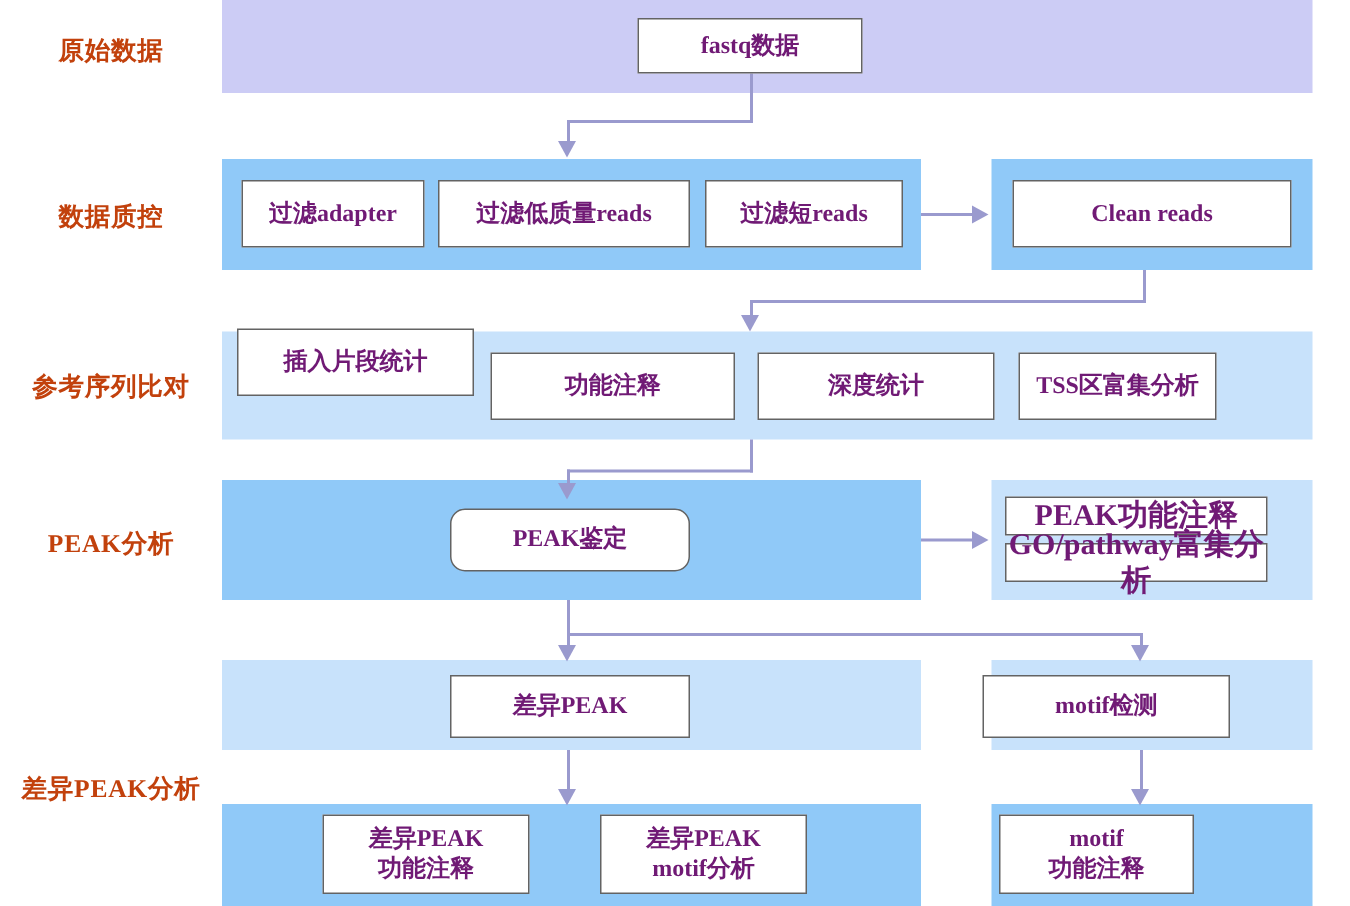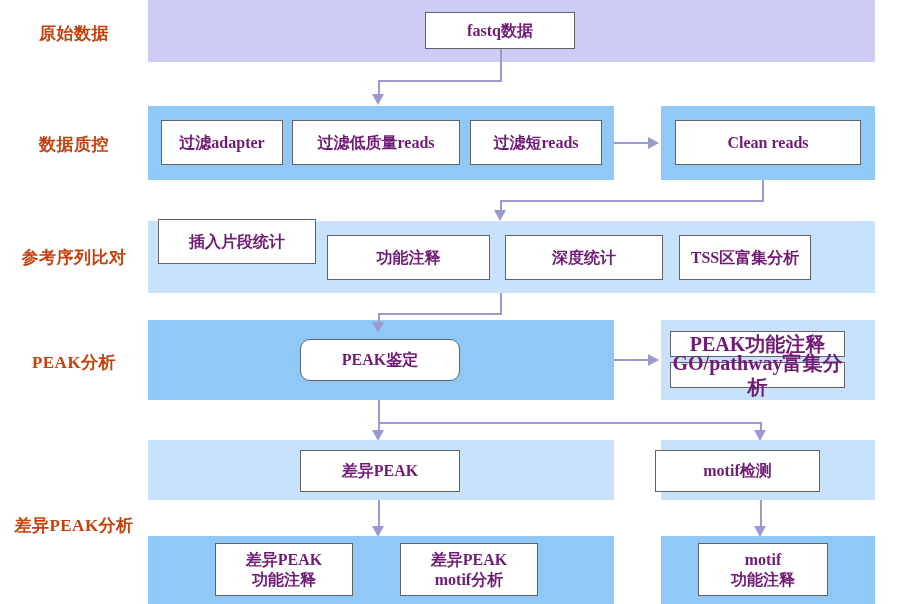--- a/index.html
+++ b/index.html
@@ -152,16 +152,16 @@
   <div class="node small" style="left:670px; top:331px; width:175px; height:26px;">PEAK功能注释</div>
   <div class="node small" style="left:670px; top:362px; width:175px; height:26px;">GO/pathway富集分析</div>
 
   <div class="node" style="left:300px; top:450px; width:160px; height:42px;">差异PEAK</div>
   <div class="node" style="left:655px; top:450px; width:165px; height:42px;">motif检测</div>
 
   <div class="node" style="left:215px; top:543px; width:138px; height:53px;">差异PEAK
 功能注释</div>
   <div class="node" style="left:400px; top:543px; width:138px; height:53px;">差异PEAK
 motif分析</div>
-  <div class="node" style="left:698px; top:543px; width:130px; height:53px;">motif
+  <div class="node" style="left:666px; top:543px; width:130px; height:53px;">motif
 功能注释</div>
 
 </div>
 
 </body></html>

